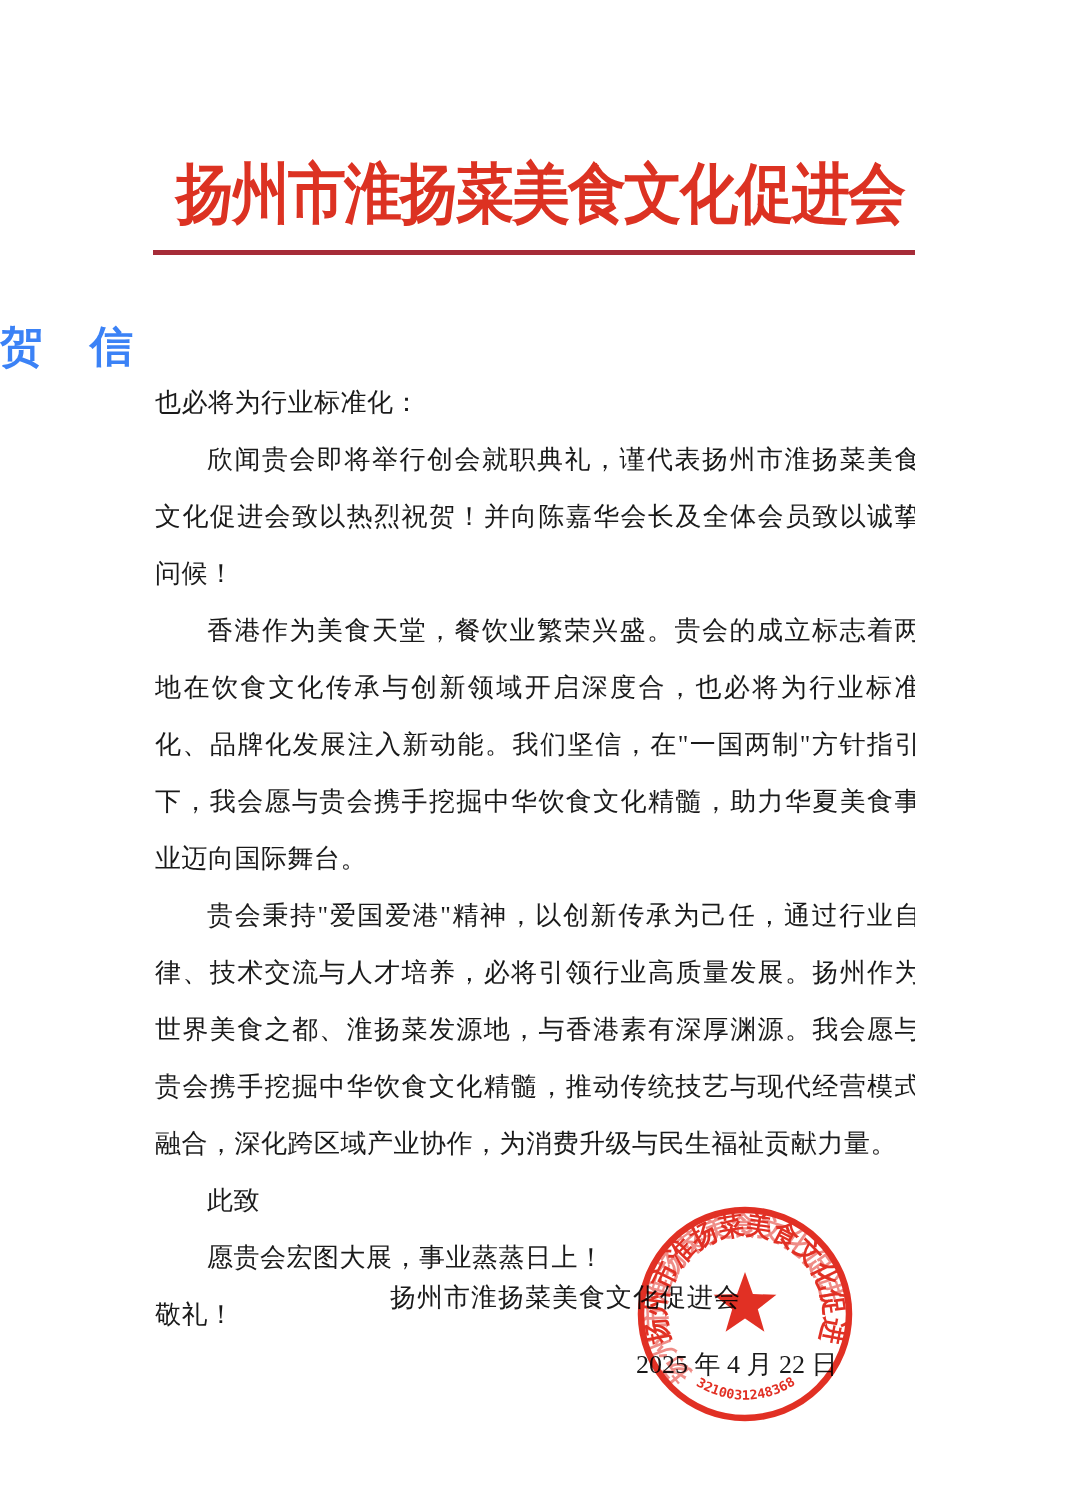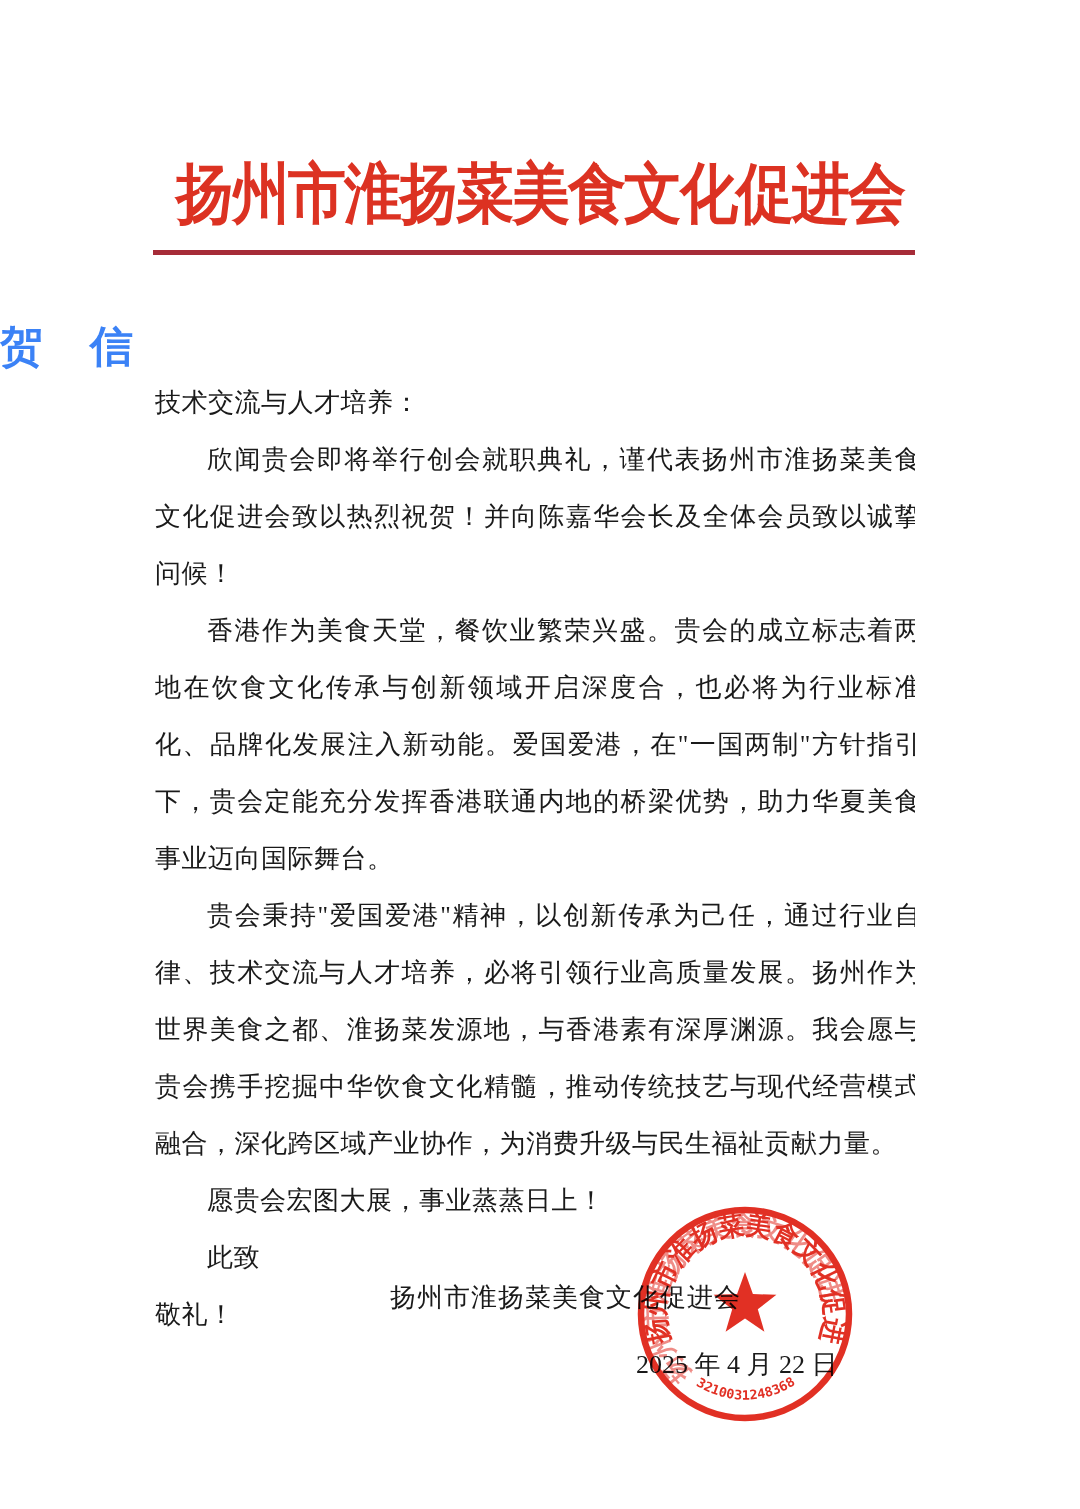--- a/index.html
+++ b/index.html
@@ -70,26 +70,26 @@
 
 <div class="page">
 
   <div class="letterhead">扬州市淮扬菜美食文化促进会</div>
 
   <div class="rule"></div>
 
   <div class="letter-title">贺　信</div>
 
   <div class="body-text">
-    <p class="salutation">技术交流与人才培养：</p>
+    <p class="salutation">也必将为行业标准化：</p>
     <p>欣闻贵会即将举行创会就职典礼，谨代表扬州市淮扬菜美食文化促进会致以热烈祝贺！并向陈嘉华会长及全体会员致以诚挚问候！</p>
-    <p>香港作为美食天堂，餐饮业繁荣兴盛。贵会的成立标志着两地在饮食文化传承与创新领域开启深度合，也必将为行业标准化、品牌化发展注入新动能。爱国爱港，在"一国两制"方针指引下，贵会定能充分发挥香港联通内地的桥梁优势，助力华夏美食事业迈向国际舞台。</p>
+    <p>香港作为美食天堂，餐饮业繁荣兴盛。贵会的成立标志着两地在饮食文化传承与创新领域开启深度合，也必将为行业标准化、品牌化发展注入新动能。我们坚信，在"一国两制"方针指引下，我会愿与贵会携手挖掘中华饮食文化精髓，助力华夏美食事业迈向国际舞台。</p>
     <p>贵会秉持"爱国爱港"精神，以创新传承为己任，通过行业自律、技术交流与人才培养，必将引领行业高质量发展。扬州作为世界美食之都、淮扬菜发源地，与香港素有深厚渊源。我会愿与贵会携手挖掘中华饮食文化精髓，推动传统技艺与现代经营模式融合，深化跨区域产业协作，为消费升级与民生福祉贡献力量。</p>
+    <p>此致</p>
     <p>愿贵会宏图大展，事业蒸蒸日上！</p>
-    <p>此致</p>
     <p class="salute-line">敬礼！</p>
   </div>
 
   <div class="signature">扬州市淮扬菜美食文化促进会</div>
 
   <div class="letter-date">2025 年 4 月 22 日</div>
 
   <div class="ink-dot"></div>
 
   <svg class="seal" viewBox="0 0 240 240" xmlns="http://www.w3.org/2000/svg">

